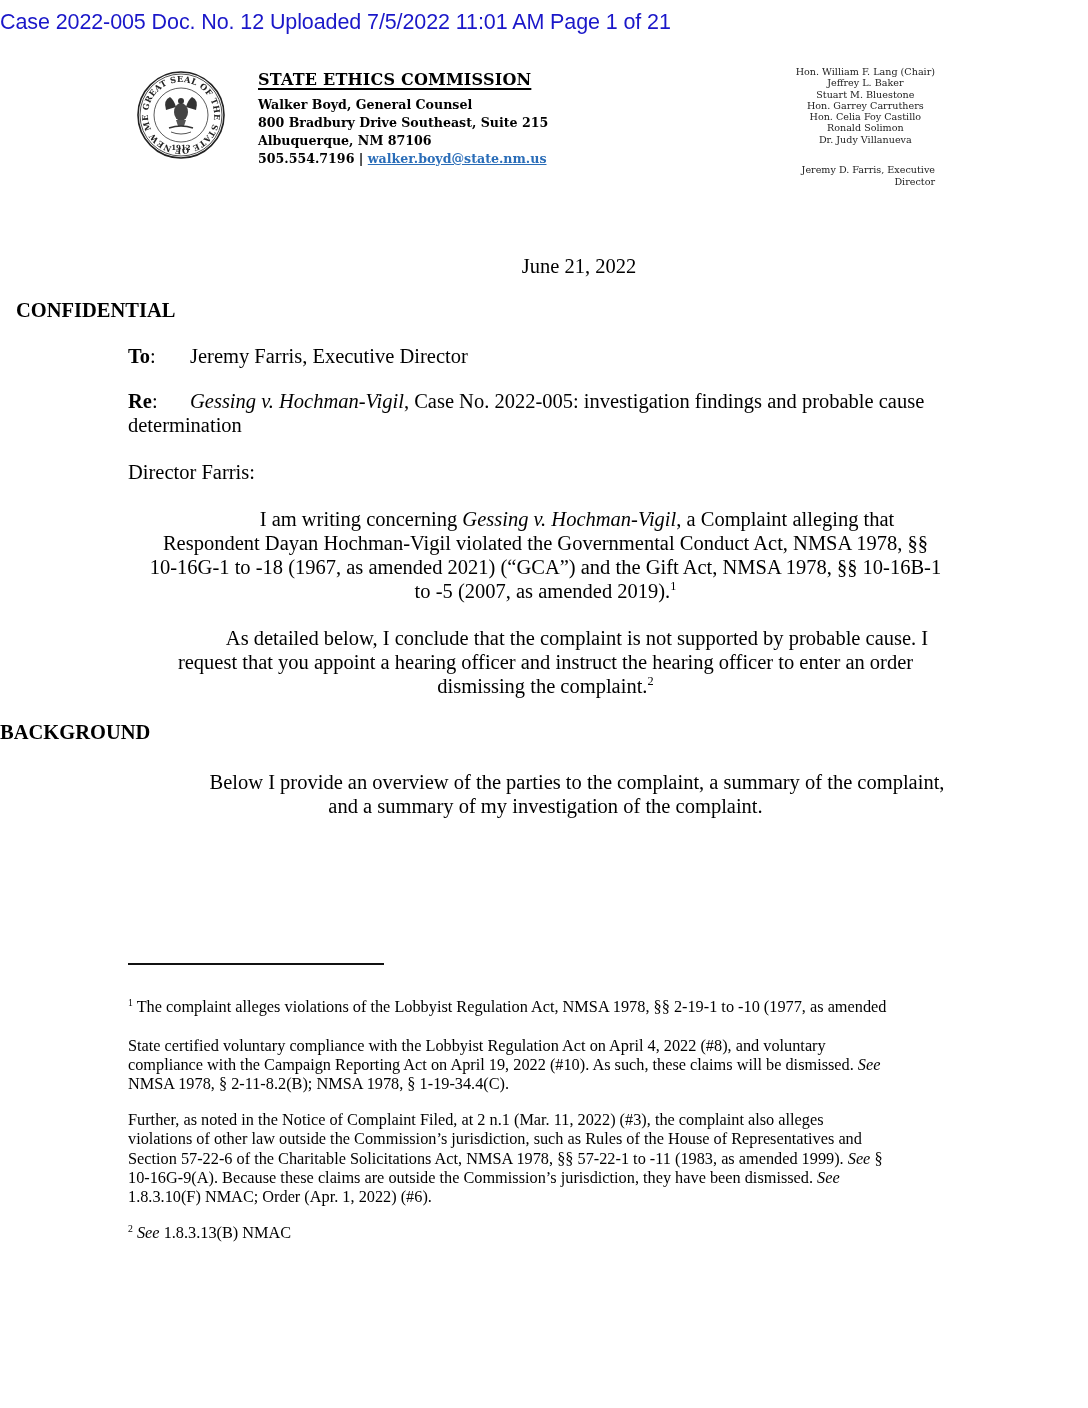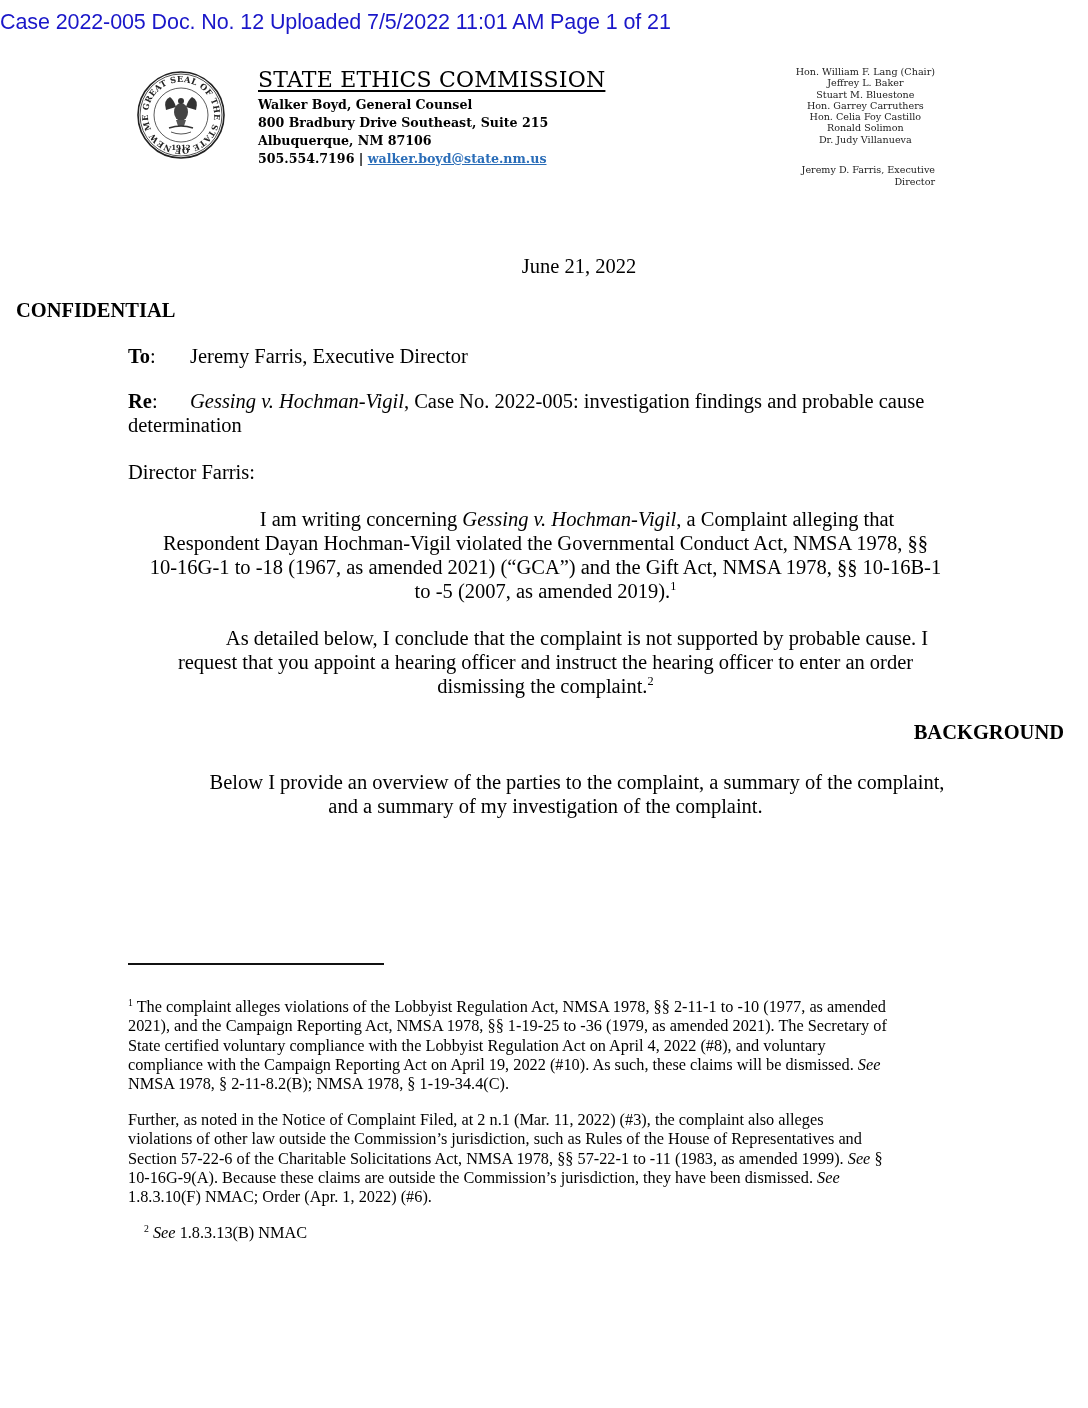--- a/index.html
+++ b/index.html
@@ -5,22 +5,22 @@
     html, body { margin: 0; padding: 0; background: #ffffff; }
     body { width: 1088px; height: 1408px; position: relative; overflow: hidden; color: #000; }
     .abs { position: absolute; }
 
     #stamp { left: 0; width: 1088px; top: 10px; text-align: left;
       font-family: "Liberation Sans", "DejaVu Sans", sans-serif; font-size: 21.5px; color: #1a17c9; letter-spacing: -0.1px; }
 
     #seal { left: 136px; top: 70px; width: 90px; height: 90px; }
 
     #letterhead { left: 258px; top: 64px; }
-    #lh-title { font-family: "DejaVu Serif", "Liberation Serif", serif; font-size: 22px; text-decoration: underline;
-      text-decoration-thickness: 2px; text-underline-offset: 3px; letter-spacing: 0.2px; line-height: 32px; }
+    #lh-title { font-family: "DejaVu Serif", "Liberation Serif", serif; font-size: 16px; text-decoration: underline;
+      text-decoration-thickness: 2px; text-underline-offset: 3px; letter-spacing: 0.2px; line-height: 32px; font-weight: bold; }
     .lh-line { font-family: "DejaVu Serif", "Liberation Serif", serif; font-weight: bold; font-size: 12.6px; line-height: 18px; }
     .lh-link { color: #2a6db8; text-decoration: underline; }
 
     #commissioners { right: 153px; top: 66px; text-align: center; font-family: "DejaVu Serif", "Liberation Serif", serif;
       font-size: 9.6px; line-height: 11.3px; color: #222; }
     #exec-dir { right: 153px; top: 164px; text-align: right; font-family: "DejaVu Serif", "Liberation Serif", serif;
       font-size: 9.6px; line-height: 12px; color: #222; }
 
     .body-text { font-family: "Liberation Serif", "DejaVu Serif", serif; font-size: 20.5px; line-height: 24px; }
     #date { left: 0; width: 1088px; top: 254px; text-align: center; padding-left: 35px; }
@@ -28,29 +28,29 @@
     #to-line { left: 128px; top: 344px; }
     #re-line { left: 128px; top: 389px; width: 835px; }
     .label-b { font-weight: bold; }
     .tab { display: inline-block; width: 62px; }
     .tab-re { display: inline-block; width: 62px; }
     #salutation { left: 128px; top: 460px; }
     .para { left: 128px; width: 835px; text-align: center; }
     .indent { display: inline-block; width: 63px; }
     #para1 { top: 507px; }
     #para2 { top: 626px; }
-    #background-heading { left: 0; width: 1064px; top: 720px; text-align: right; font-weight: bold; }
+    #background-heading { left: 0; width: 1064px; top: 720px; text-align: left; font-weight: bold; }
     #para3 { top: 770px; }
     sup { font-size: 60%; line-height: 0; vertical-align: super; }
 
     #fn-rule { left: 128px; top: 963px; width: 256px; height: 2px; background: #111; }
     .fn { left: 128px; width: 835px; font-family: "Liberation Serif", "DejaVu Serif", serif; font-size: 16.3px; line-height: 19.3px; }
     #fn1 { top: 997px; }
     #fn1b { top: 1110px; }
-    #fn2 { top: 1223px; margin-left: 16px; }
+    #fn2 { top: 1223px; }
     i { font-style: italic; }
   </style>
 </head>
 <body>
 
 <div id="stamp" class="abs">Case 2022-005 Doc. No. 12 Uploaded 7/5/2022 11:01 AM Page 1 of 21</div>
 
 <div id="seal" class="abs">
   <svg width="90" height="90" viewBox="0 0 90 90">
     <defs>
@@ -131,22 +131,22 @@
 <div id="background-heading" class="abs body-text">BACKGROUND</div>
 
 <div id="para3" class="abs body-text para">
   <span class="indent"></span><span>Below I provide an overview of the parties to the complaint, a summary of the complaint,</span><br>
   <span>and a summary of my investigation of the complaint.</span>
 </div>
 
 <div id="fn-rule" class="abs"></div>
 
 <div id="fn1" class="abs fn">
-  <sup>1</sup><span> The complaint alleges violations of the Lobbyist Regulation Act, NMSA 1978, §§ 2-11-1 to -10 (1977, as amended</span><br>
-  <span>2021), and the Campaign Reporting Act, NMSA 1978, §§ 1-19-25 to -36 (1979, as amended 2021). The Secretary of</span><br>
+  <sup>1</sup><span> The complaint alleges violations of the Lobbyist Regulation Act, NMSA 1978, §§ 2-19-1 to -10 (1977, as amended</span><br>
+  <br>
   <span>State certified voluntary compliance with the Lobbyist Regulation Act on April 4, 2022 (#8), and voluntary</span><br>
   <span>compliance with the Campaign Reporting Act on April 19, 2022 (#10). As such, these claims will be dismissed. </span><i>See</i><br>
   <span>NMSA 1978, § 2-11-8.2(B); NMSA 1978, § 1-19-34.4(C).</span>
 </div>
 
 <div id="fn1b" class="abs fn">
   <span>Further, as noted in the Notice of Complaint Filed, at 2 n.1 (Mar. 11, 2022) (#3), the complaint also alleges</span><br>
   <span>violations of other law outside the Commission’s jurisdiction, such as Rules of the House of Representatives and</span><br>
   <span>Section 57-22-6 of the Charitable Solicitations Act, NMSA 1978, §§ 57-22-1 to -11 (1983, as amended 1999). </span><i>See</i><span> §</span><br>
   <span>10-16G-9(A). Because these claims are outside the Commission’s jurisdiction, they have been dismissed. </span><i>See</i><br>

